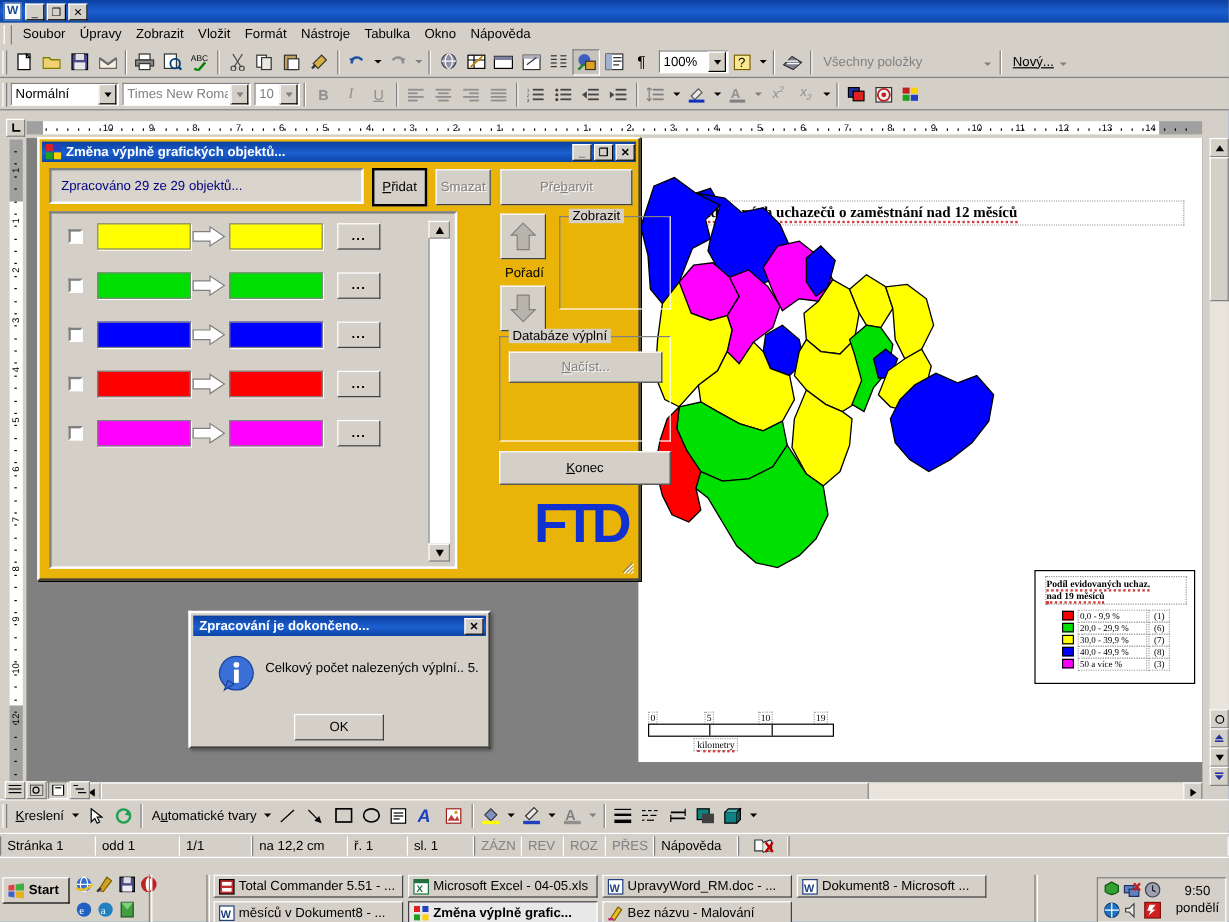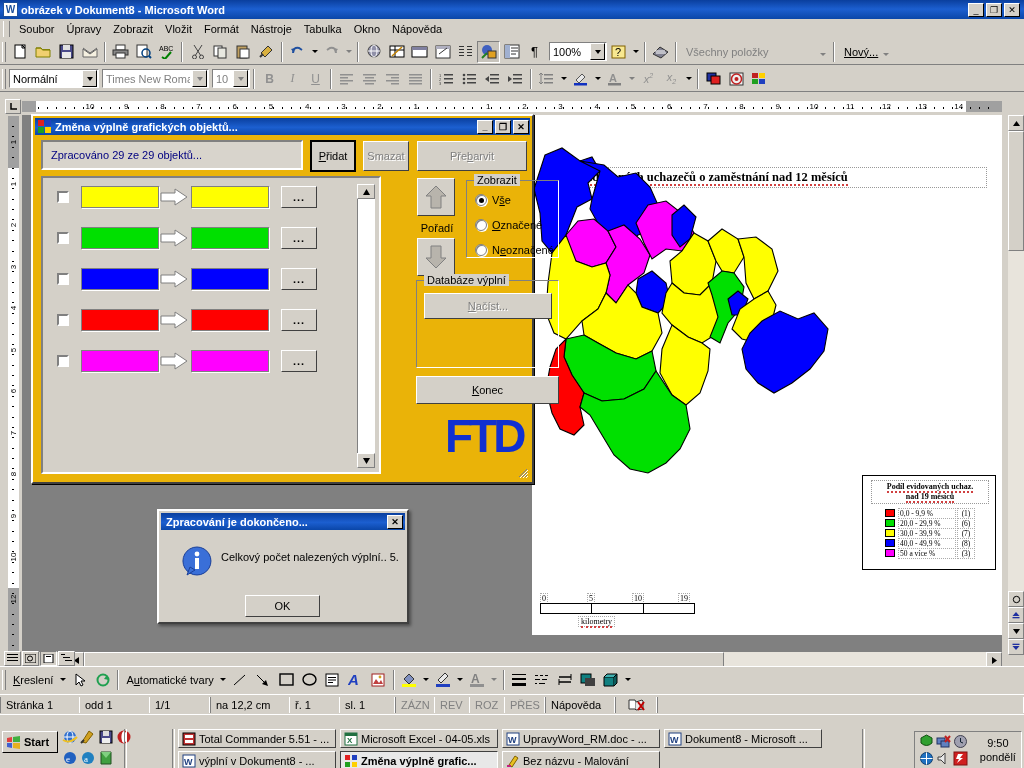--- a/index.html
+++ b/index.html
@@ -135,21 +135,21 @@
   }
   .maptitle2 {
     left:180px; top:74px; width:270px; padding:2px 4px;
     font-size:12.5px; text-align:center;
   }
   .legendbox{
     position:absolute; left:330px; top:360px; width:134px; height:95px;
     background:#fff; border:1px solid #000;
   }
   .legendtitle{
-    position:absolute; left:8px; top:4px; width:118px; text-align:center;
+    position:absolute; left:8px; top:4px; width:118px; text-align:left;
     font-family:"Liberation Serif",serif; font-size:8px; font-weight:bold;
     border:1px dotted #999; line-height:10px; padding:1px 0;
   }
   .legendrows{ position:absolute; left:22px; top:32px; }
   .lgrow{ display:flex; align-items:center; height:10px; }
   .lgsw{ width:10px; height:8px; border:1px solid #000; margin-right:3px; flex:none; }
   .lglabel{
     font-family:"Liberation Serif",serif; font-size:7.5px; width:58px;
     border:1px dotted #aaa; padding:0 1px; line-height:9px;
   }
@@ -323,21 +323,20 @@
     display:flex; align-items:center; justify-content:center; font-size:11px;
   }
 </style>
 </head>
 <body>
 
 <div class="app">
 
   <div class="titlebar">
     <div class="tb-ico"></div>
-    <div class="tb-title">obrázek v Dokument8 - Microsoft Word</div>
     <div class="tb-btns">
       <div class="tb-btn">_</div>
       <div class="tb-btn">❐</div>
       <div class="tb-btn">✕</div>
     </div>
   </div>
 
   <div class="menubar">
     <div class="mb-grip"></div>
     <div class="mi">Soubor</div>
@@ -1191,34 +1190,20 @@
     </div>
     <div style="position:absolute; left:383px; top:106px; width:42px; text-align:center; font-size:11px;">Pořadí</div>
     <div class="updown" style="left:384px; top:122px;">
       <svg width="24" height="26">
           <path d="M12 24 L2 14 L7 14 L7 2 L17 2 L17 14 L22 14 Z" fill="#b8b4ac" stroke="#808080"></path>
         </svg>
     </div>
 
     <div class="group" style="left:433px; top:64px; width:93px; height:78px;">
       <span class="gl">Zobrazit</span>
-      <div style="position:absolute; left:8px; top:10px;">
-        <div class="radio">
-          <span class="rdot on"></span>
-          <span>V<u>š</u>e</span>
-        </div>
-        <div class="radio" style="margin-top:7px;">
-          <span class="rdot"></span>
-          <span><u>O</u>značené</span>
-        </div>
-        <div class="radio" style="margin-top:7px;">
-          <span class="rdot"></span>
-          <span>N<u>e</u>označené</span>
-        </div>
-      </div>
     </div>
 
     <div class="group" style="left:383px; top:164px; width:143px; height:88px;">
       <span class="gl">Databáze výplní</span>
       <div class="btn dis" style="left:7px; top:12px; width:128px; height:26px;">
         <span><u>N</u>ačíst...</span>
       </div>
     </div>
 
     <div class="btn" style="left:383px; top:260px; width:143px; height:28px;">
@@ -1516,21 +1501,21 @@
         <span>Dokument8 - Microsoft ...</span>
       </div>
 
       <div class="tkbtn" style="left:0; top:22px; width:158px;">
         <span class="tkico">
           <svg width="14" height="14">
               <rect x="1" y="1" width="12" height="12" fill="#fff" stroke="#204080"></rect>
               <text x="2" y="11" font-size="9" fill="#204080" font-weight="bold" font-family="Liberation Sans">W</text>
             </svg>
         </span>
-        <span>výplní v Dokument8 - ...</span>
+        <span>měsíců v Dokument8 - ...</span>
       </div>
       <div class="tkbtn active" style="left:162px; top:22px; width:158px;">
         <span class="tkico">
           <svg width="14" height="14">
               <rect x="1" y="1" width="5" height="5" fill="#e02020"></rect>
               <rect x="8" y="1" width="5" height="5" fill="#2040c0"></rect>
               <rect x="1" y="8" width="5" height="5" fill="#20a020"></rect>
               <rect x="8" y="8" width="5" height="5" fill="#ffd000"></rect>
             </svg>
         </span>

